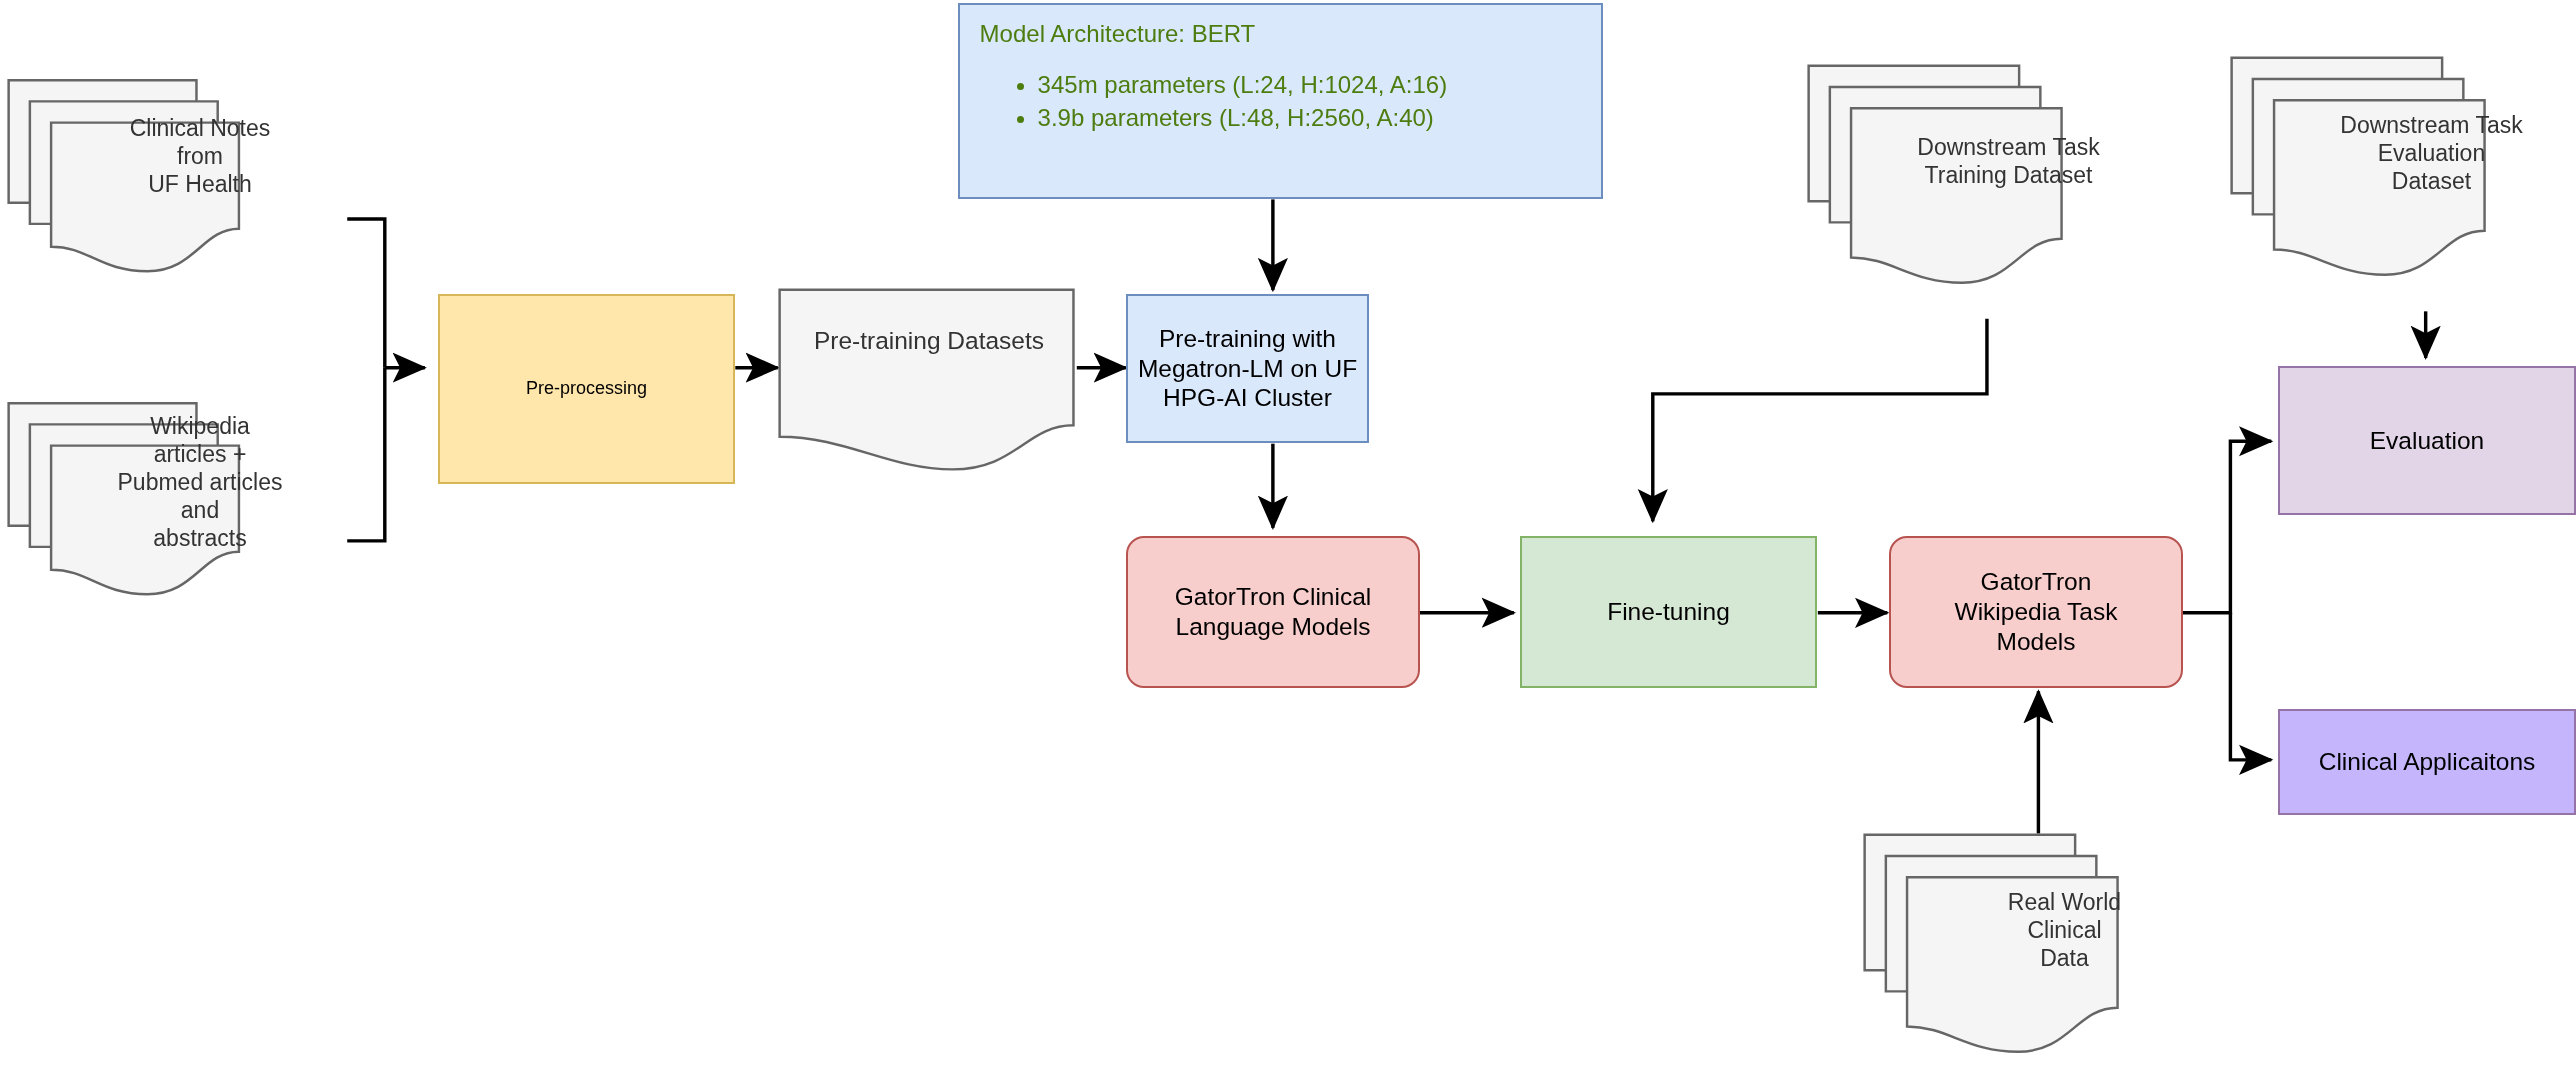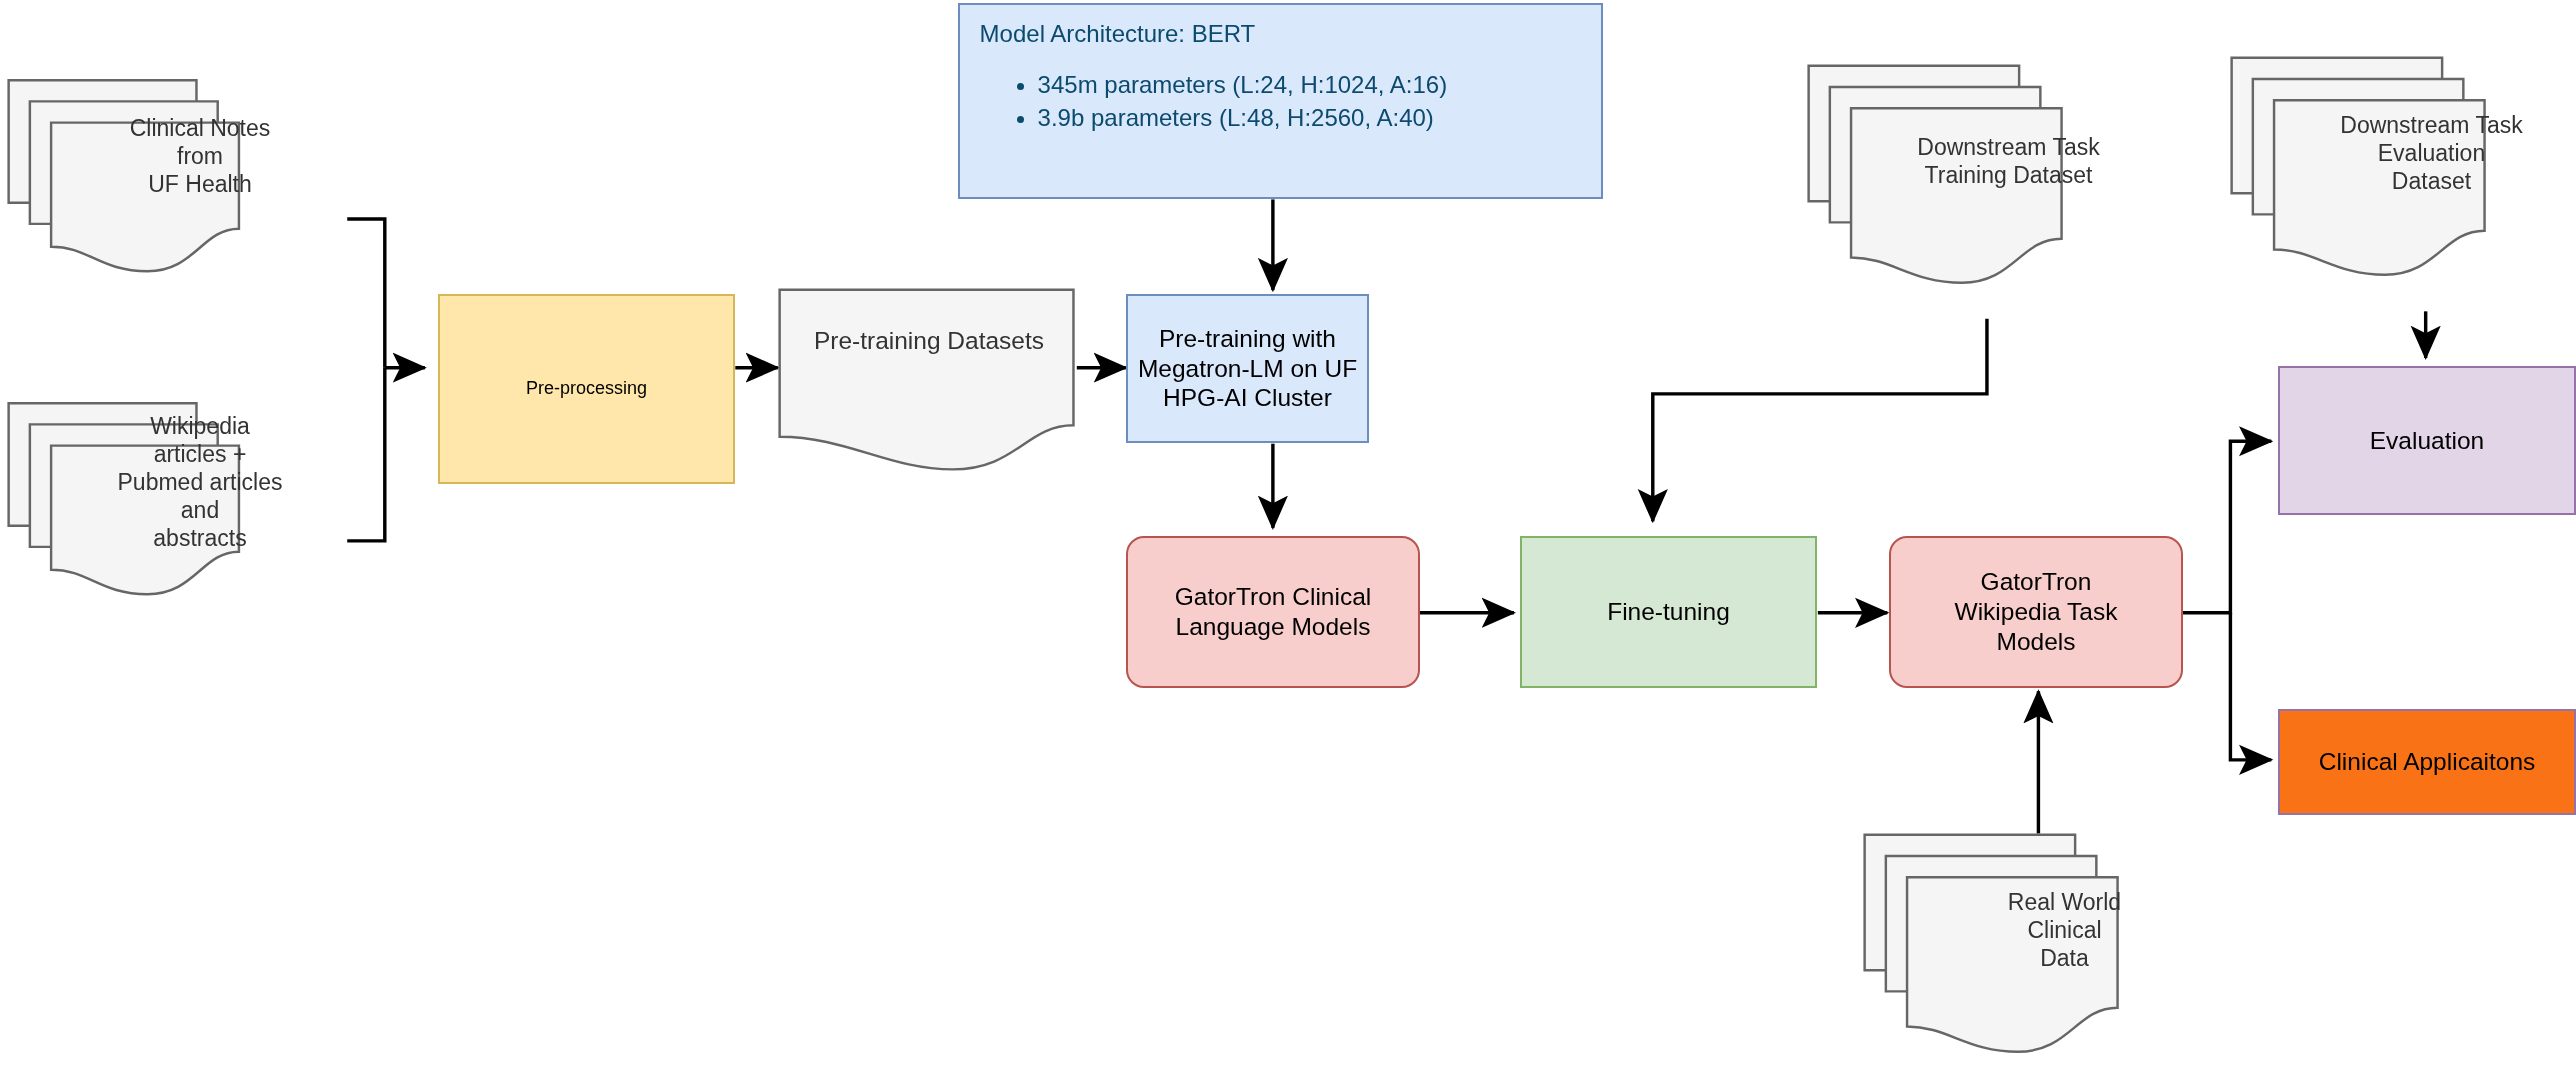--- a/index.html
+++ b/index.html
@@ -49,21 +49,21 @@
     text-align: center;
     width: 100%;
     padding: 0 11.4px;
     box-sizing: border-box;
   }
   .arch-box {
     position: absolute;
     box-sizing: border-box;
     border: 2.5px solid #6c8ebf;
     background: #dae8fc;
-    color: #0c4a6e;
+    color: #4d7c0f;
     padding: 14.7px 19.6px 13px 19.6px;
   }
   .arch-title {
     font-size: 24px;
     margin: 0 0 21px 0;
     line-height: 1.2;
   }
   .arch-list {
     margin: 12px;
     padding-left: 46px;
@@ -243,18 +243,18 @@
 Data</span>
     </div>
   </div>
 
   <div class="node rect" style="left:2278px; top:366px; width:298px; height:149px; font-size:24.5px;
               background:#e1d5e7; border-color:#9673a6;">
     <span>Evaluation</span>
   </div>
 
   <div class="node rect" style="left:2278px; top:709px; width:298px; height:106px; font-size:24.5px;
-              background:#f97316; border-color:#9673a6;">
+              background:#c4b5fd; border-color:#9673a6;">
     <span>Clinical Applicaitons</span>
   </div>
 
 </div>
 
 
 </body></html>

